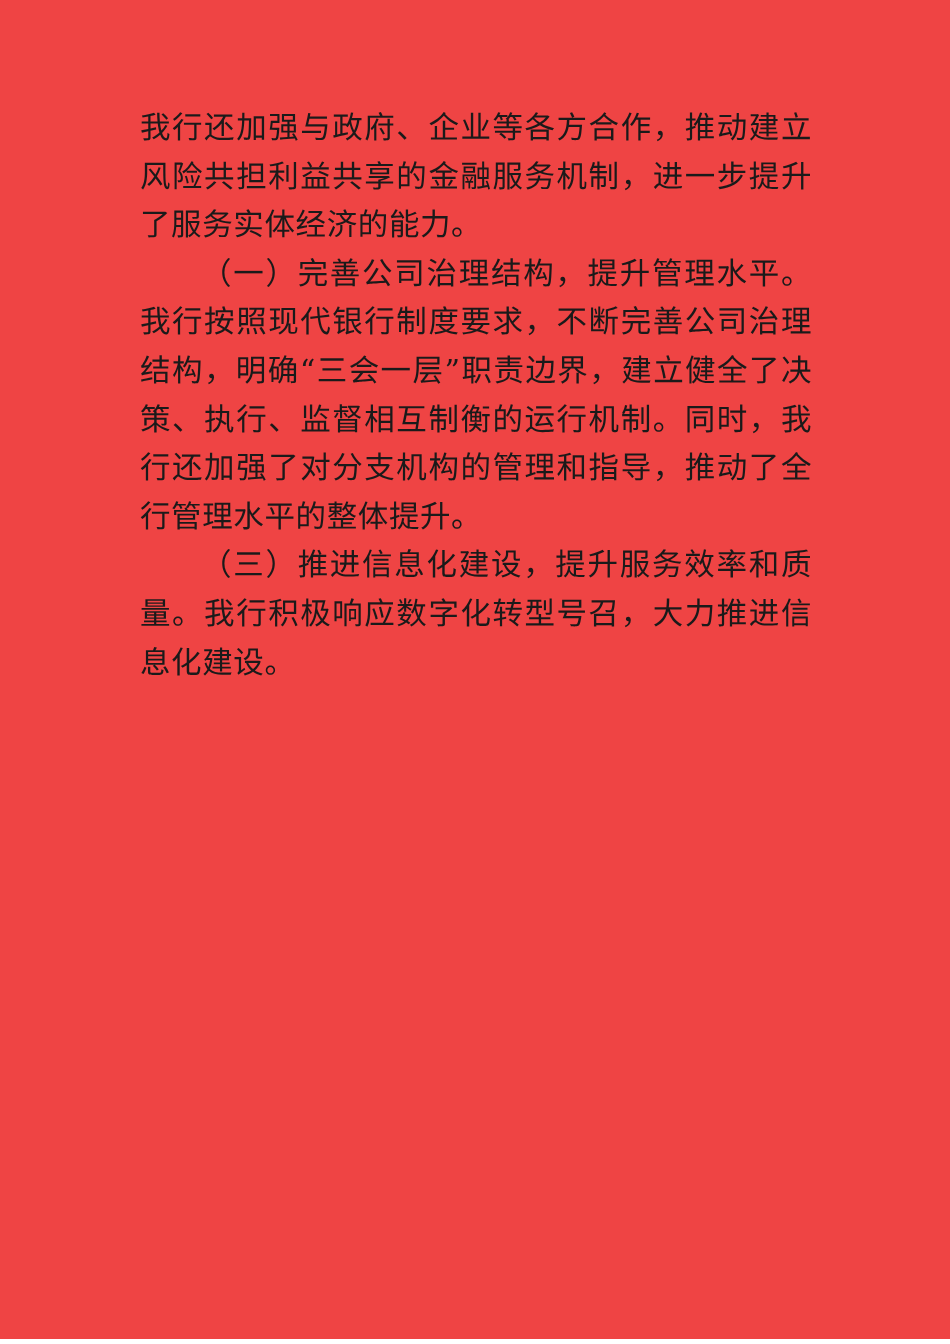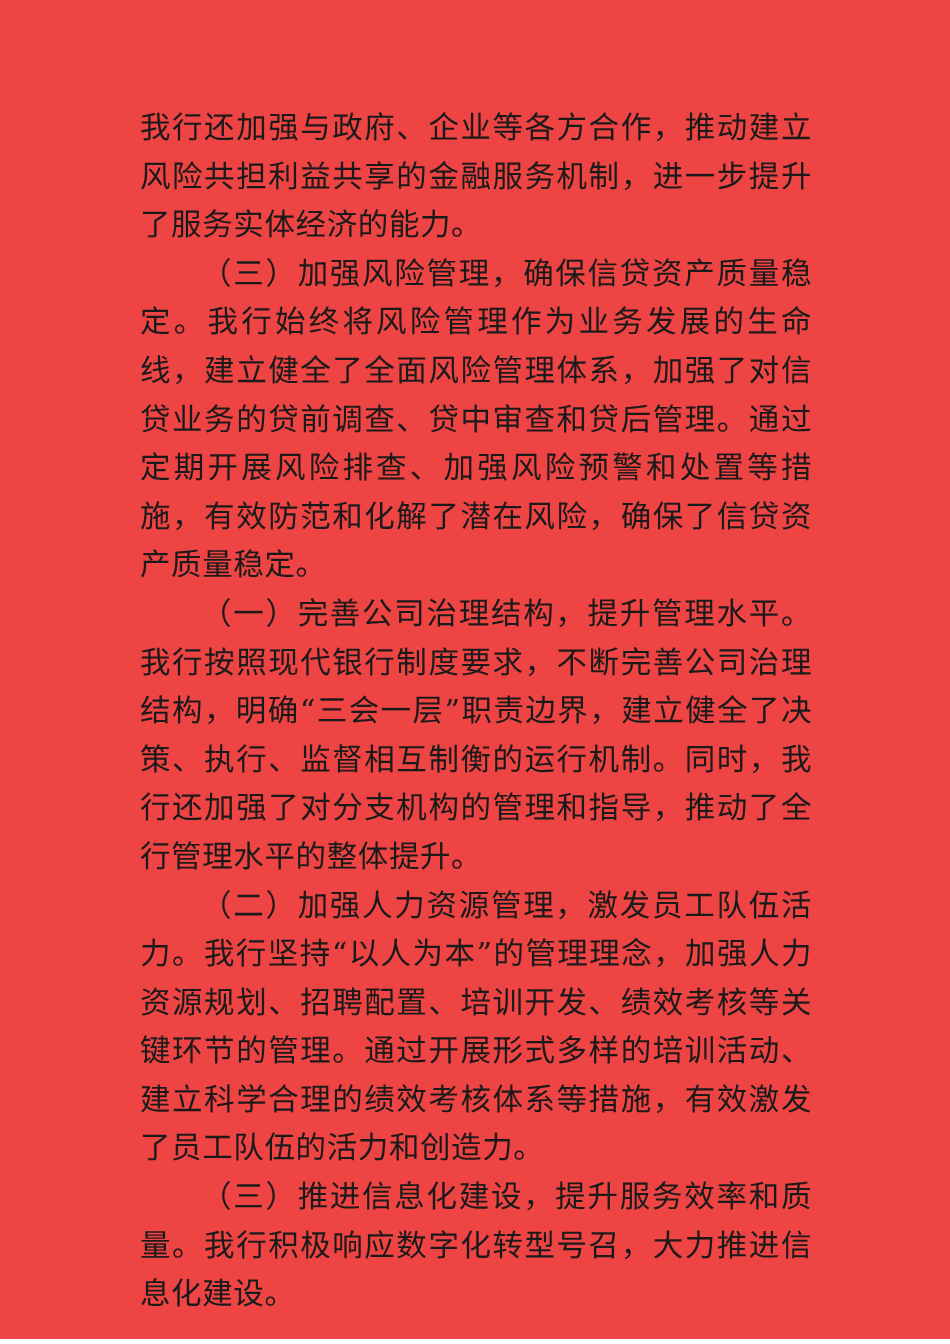--- a/index.html
+++ b/index.html
@@ -42,18 +42,16 @@
     text-indent: 2em;
     text-align: left;
   }
 </style>
 </head>
 <body>
 
 <div class="page">
   <div class="doc-body">
       <p class="para">我行还加强与政府、企业等各方合作，推动建立风险共担利益共享的金融服务机制，进一步提升了服务实体经济的能力。</p>
-      <p class="para indent">（三）加强风险管理，确保信贷资产质量稳定。我行始终将风险管理作为业务发展的生命线，建立健全了全面风险管理体系，加强了对信贷业务的贷前调查、贷中审查和贷后管理。通过定期开展风险排查、加强风险预警和处置等措施，有效防范和化解了潜在风险，确保了信贷资产质量稳定。</p>
       <p class="para indent">（一）完善公司治理结构，提升管理水平。我行按照现代银行制度要求，不断完善公司治理结构，明确“三会一层”职责边界，建立健全了决策、执行、监督相互制衡的运行机制。同时，我行还加强了对分支机构的管理和指导，推动了全行管理水平的整体提升。</p>
-      <p class="para indent">（二）加强人力资源管理，激发员工队伍活力。我行坚持“以人为本”的管理理念，加强人力资源规划、招聘配置、培训开发、绩效考核等关键环节的管理。通过开展形式多样的培训活动、建立科学合理的绩效考核体系等措施，有效激发了员工队伍的活力和创造力。</p>
       <p class="para indent">（三）推进信息化建设，提升服务效率和质量。我行积极响应数字化转型号召，大力推进信息化建设。</p>
     </div>
 </div>
 
 </body></html>

